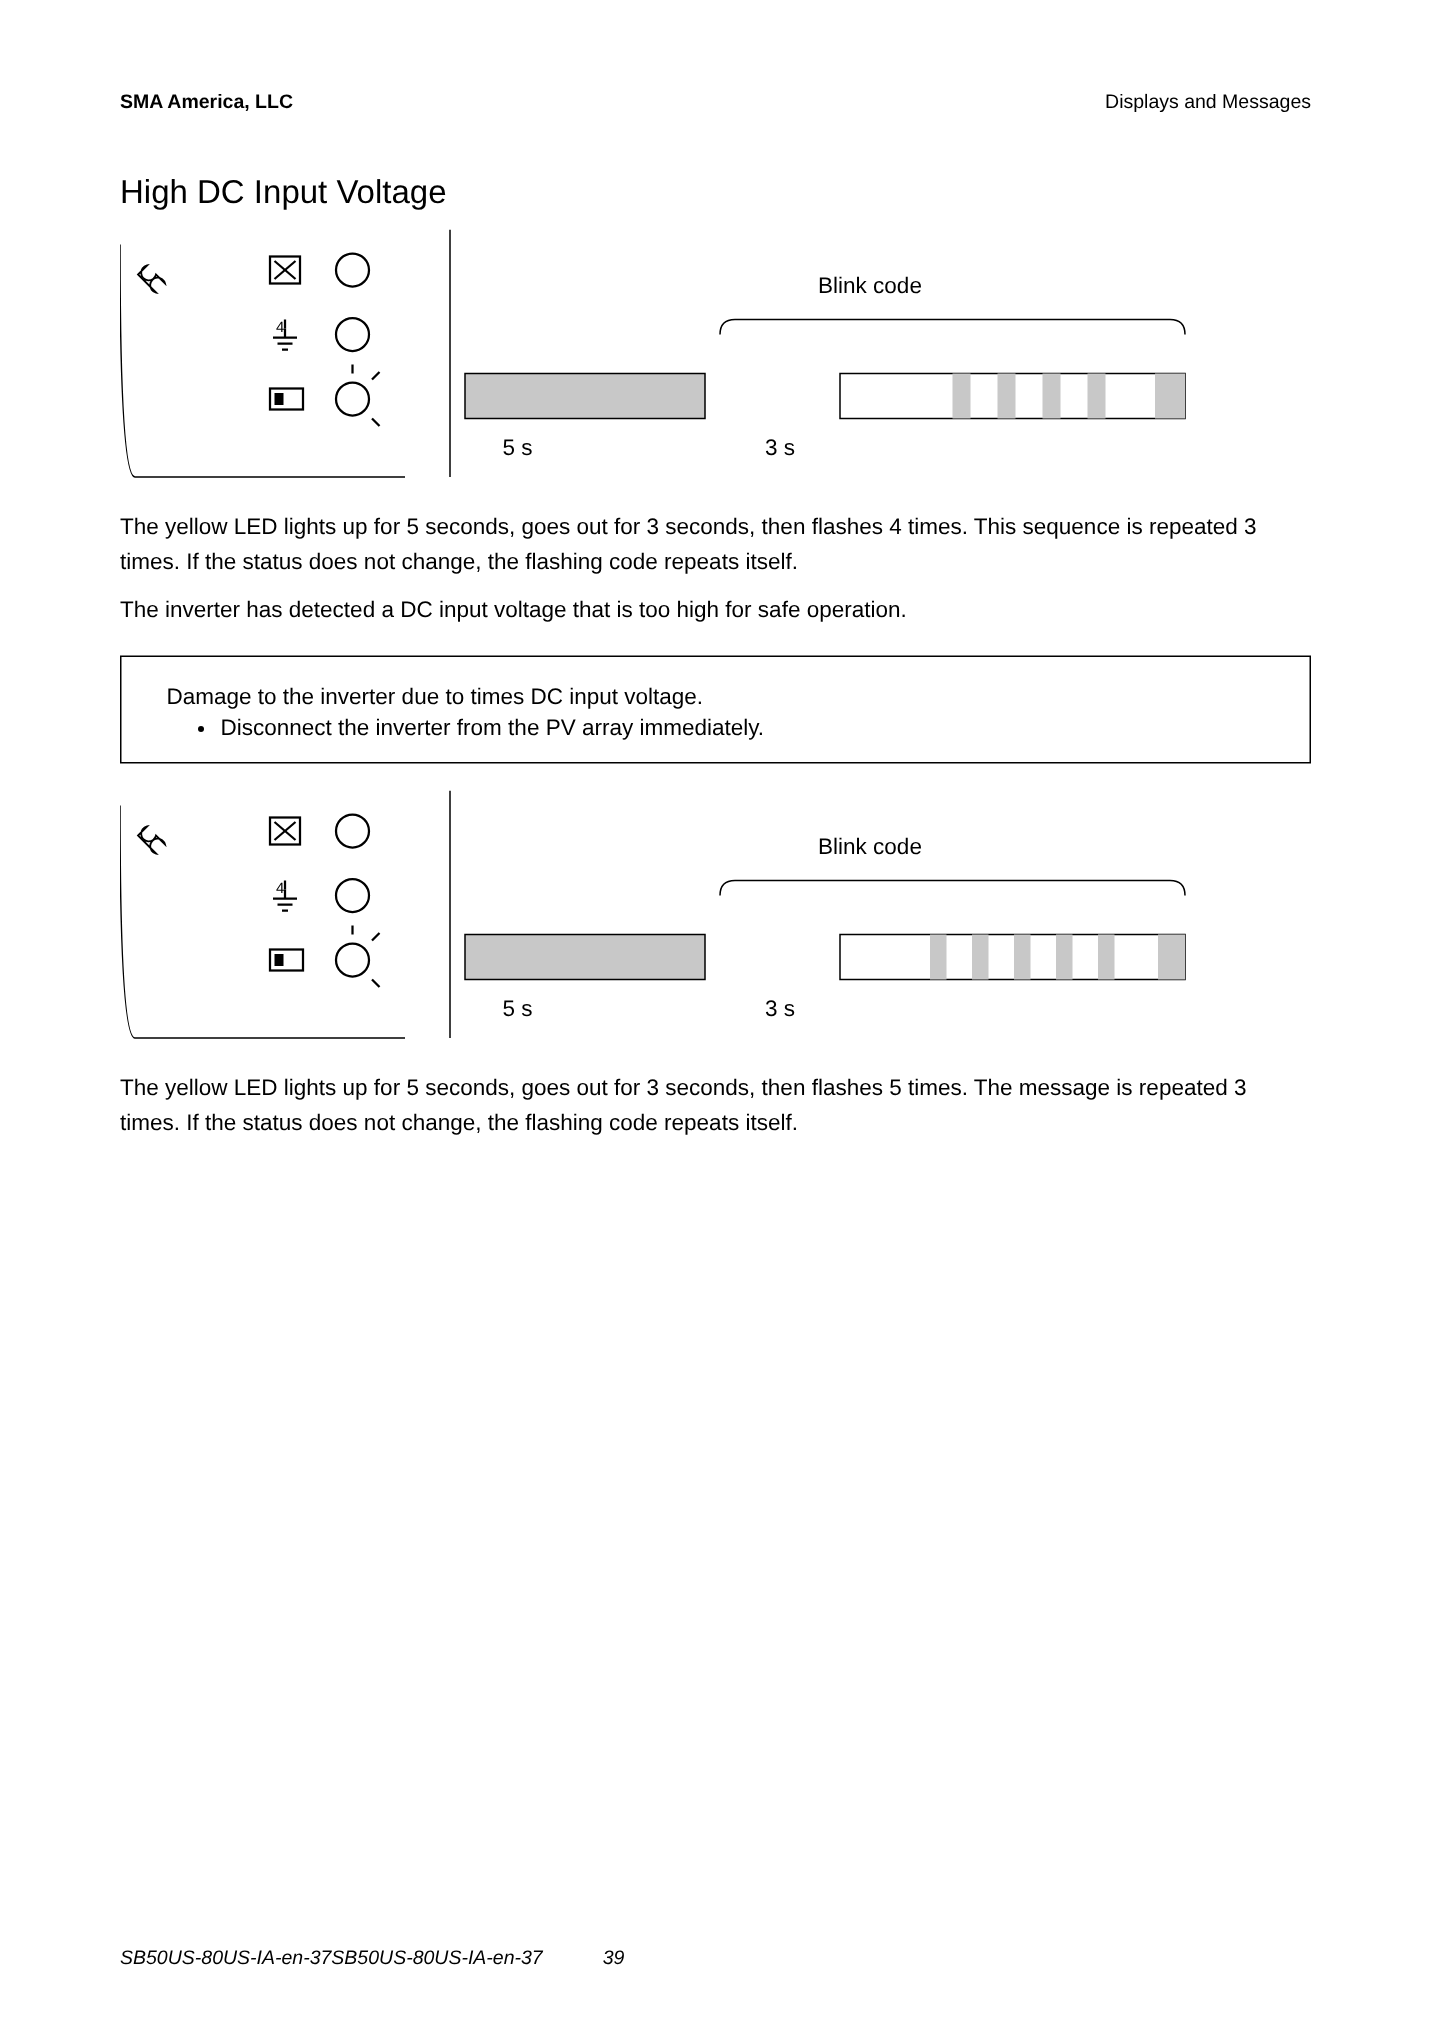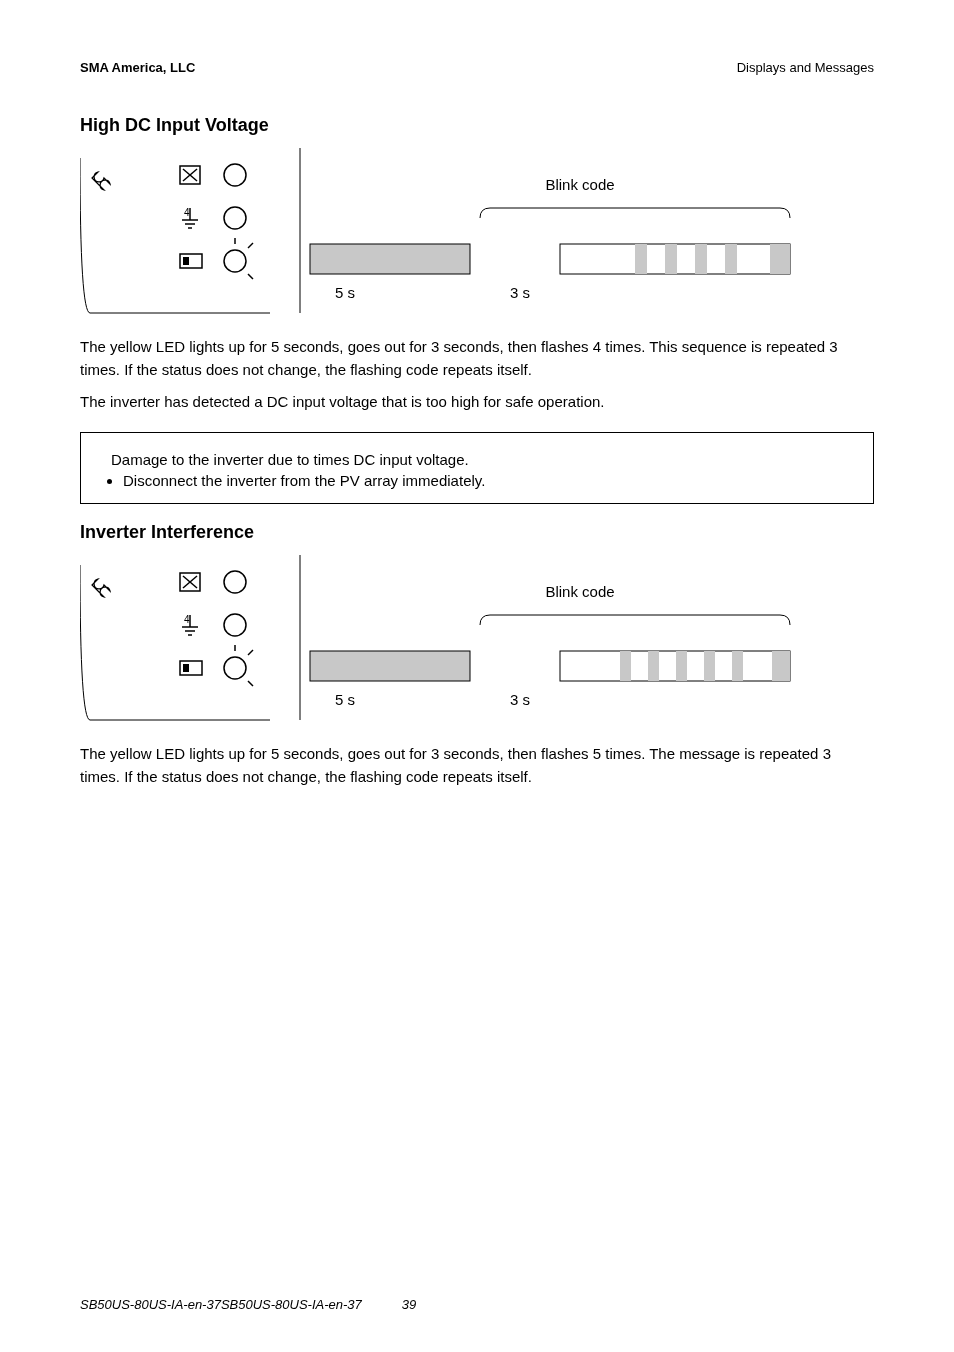--- a/index.html
+++ b/index.html
@@ -1,26 +1,26 @@
 <!DOCTYPE html>
 <html><head>
 <meta charset="utf-8">
 <style>
 * { margin: 0; padding: 0; box-sizing: border-box; }
 body { font-family: Arial, Helvetica, sans-serif; width: 954px; height: 1352px; position: relative; color: #000; }
 .page { padding: 60px 80px 40px 80px; height: 100%; position: relative; }
 .header-row { display: flex; justify-content: space-between; font-size: 13px; margin-bottom: 40px; }
 .header-left { font-weight: bold; }
-.section-heading { font-size: 18px; font-weight: bold; margin-bottom: 12px; }
+.section-heading { font-size: 22px; font-weight: normal; margin-bottom: 12px; }
 .diagram { margin-bottom: 18px; }
 .body-text { font-size: 15px; line-height: 1.5; margin-bottom: 10px; }
 .notice-box { border: 1px solid #000; padding: 14px 16px 14px 24px; margin: 18px 0 18px 0; }
 .notice-title { font-weight: bold; font-size: 15px; margin-bottom: 30px; margin-left: 6px; }
 .notice-body { font-size: 15px; line-height: 1.7; margin-left: 6px; }
-.notice-bullet { list-style: disc; margin-left: 18px; font-size: 15px; }
+.notice-bullet { list-style: disc; margin-left: 42px; font-size: 15px; }
 .footer-row { position: absolute; bottom: 40px; left: 80px; right: 80px; display: flex; justify-content: flex-start; font-size: 13px; font-style: italic; }
 .footer-right { display: flex; gap: 40px; }
 svg { display: block; }
 </style>
 </head>
 <body>
 
 <div class="page">
 
   <div class="header-row">
@@ -87,21 +87,20 @@
   <p class="body-text">The yellow LED lights up for 5 seconds, goes out for 3 seconds, then flashes 4 times. This sequence is repeated 3 times. If the status does not change, the flashing code repeats itself.</p>
   <p class="body-text">The inverter has detected a DC input voltage that is too high for safe operation.</p>
 
   <div class="notice-box">
     <div class="notice-body">Damage to the inverter due to times DC input voltage.</div>
     <ul class="notice-bullet">
       <li>Disconnect the inverter from the PV array immediately.</li>
     </ul>
   </div>
 
-  <div class="section-heading">Inverter Interference</div>
 
   <div class="diagram">
     <svg width="720" height="170" viewBox="0 0 720 170">
       <path d="M 0 10 Q 0 165 10 165 L 190 165" stroke="#000" fill="none" stroke-width="1"></path>
       <line x1="220" y1="0" x2="220" y2="165" stroke="#000" stroke-width="1"></line>
       <g transform="translate(10,22)">
         <path d="M 8 2 A 5 5 0 1 0 14 8 L 20 14 A 5 5 0 1 0 14 20 L 2 8 Z" fill="none" stroke="#000" stroke-width="1.2"></path>
       </g>
       <g transform="translate(100,18)">
         <rect x="0" y="0" width="20" height="18" fill="none" stroke="#000" stroke-width="1.5"></rect>

